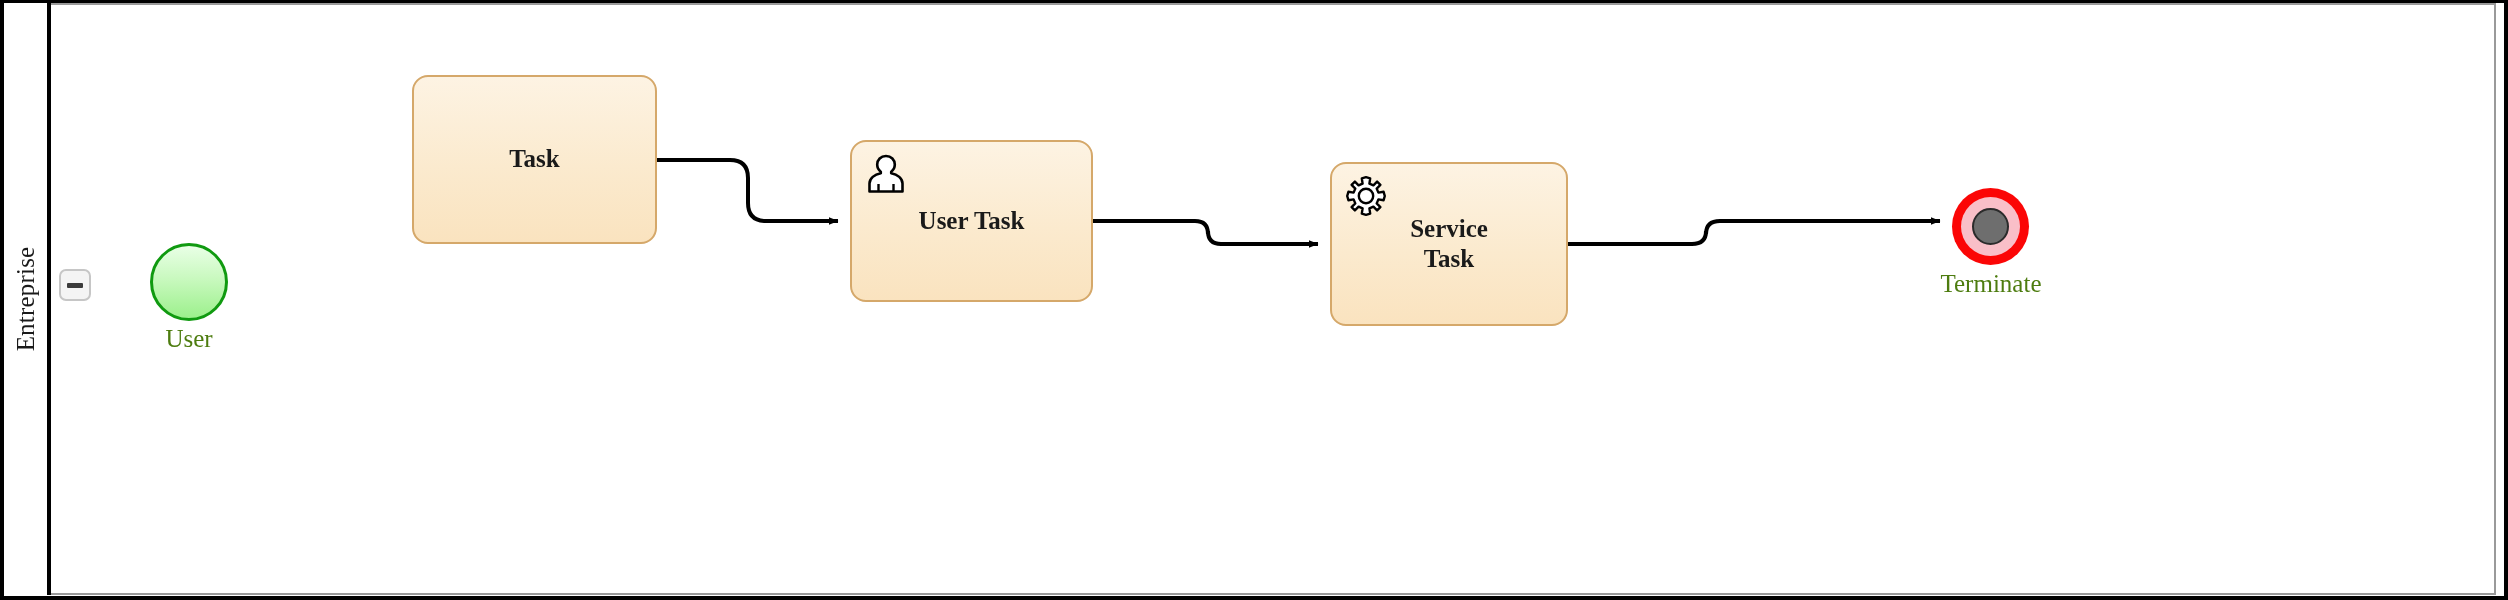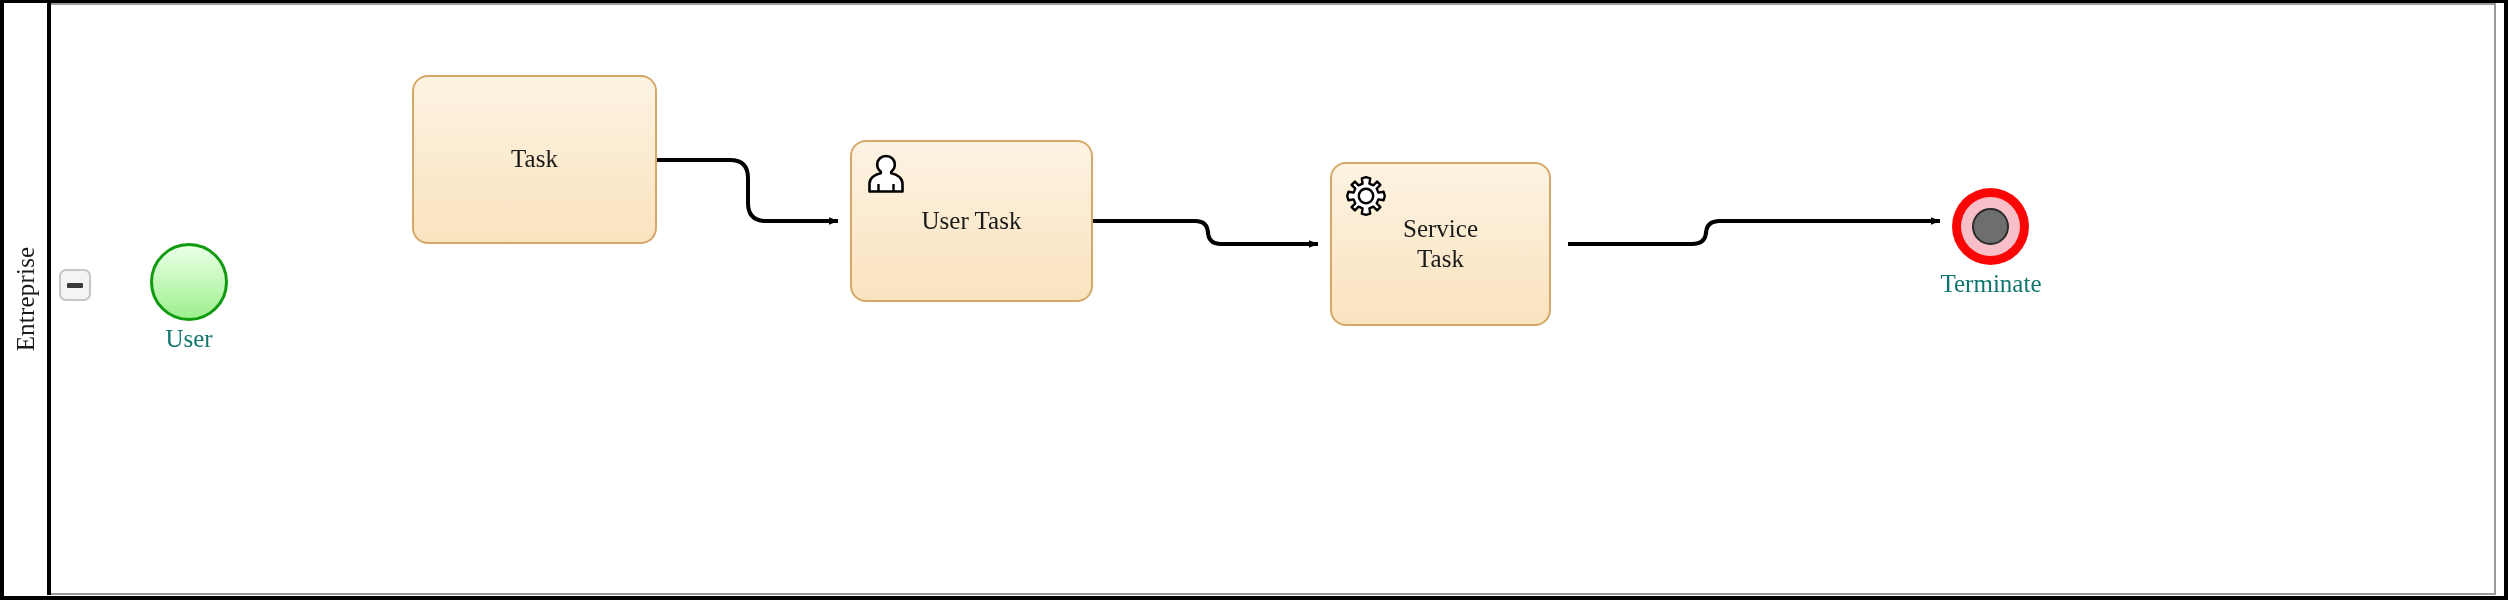--- a/index.html
+++ b/index.html
@@ -124,53 +124,54 @@
     height: 78px;
     border-radius: 50%;
     box-sizing: border-box;
     border: 3px solid #109a10;
     background: linear-gradient(180deg, #e9ffe6 0%, #c9f9bf 45%, #9cf08c 100%);
   }
   .node-label-below {
     position: absolute;
     text-align: center;
     font-size: 25px;
-    color: #0f766e;
+    color: #4d7c0f;
     white-space: nowrap;
   }
 
   
   .task {
     position: absolute;
     box-sizing: border-box;
     border: 2px solid #d5a86a;
     border-radius: 16px;
     background: linear-gradient(180deg, #fdf3e3 0%, #fbeace 55%, #fae3bf 100%);
     display: flex;
     align-items: center;
     justify-content: center;
     text-align: center;
   }
   .task-label {
     font-size: 25px;
     color: #1a1a1a;
     line-height: 1.22;
     padding: 0 10px;
+    font-weight: bold;
   }
   .task-icon {
     position: absolute;
     left: 12px;
     top: 10px;
     width: 44px;
     height: 44px;
   }
 
   #task-plain   { left: 412px;  top: 75px;  width: 245px; height: 169px; }
   #task-user    { left: 850px;  top: 140px; width: 243px; height: 162px; }
-  #task-service { left: 1330px; top: 162px; width: 221px; height: 164px; }
+  #task-service { left: 1330px; top: 162px; width: 238px; height: 164px; }
 
   
   .end-event {
     position: absolute;
     left: 1952px;
     top: 188px;
     width: 77px;
     height: 77px;
   }
   .end-ring {

